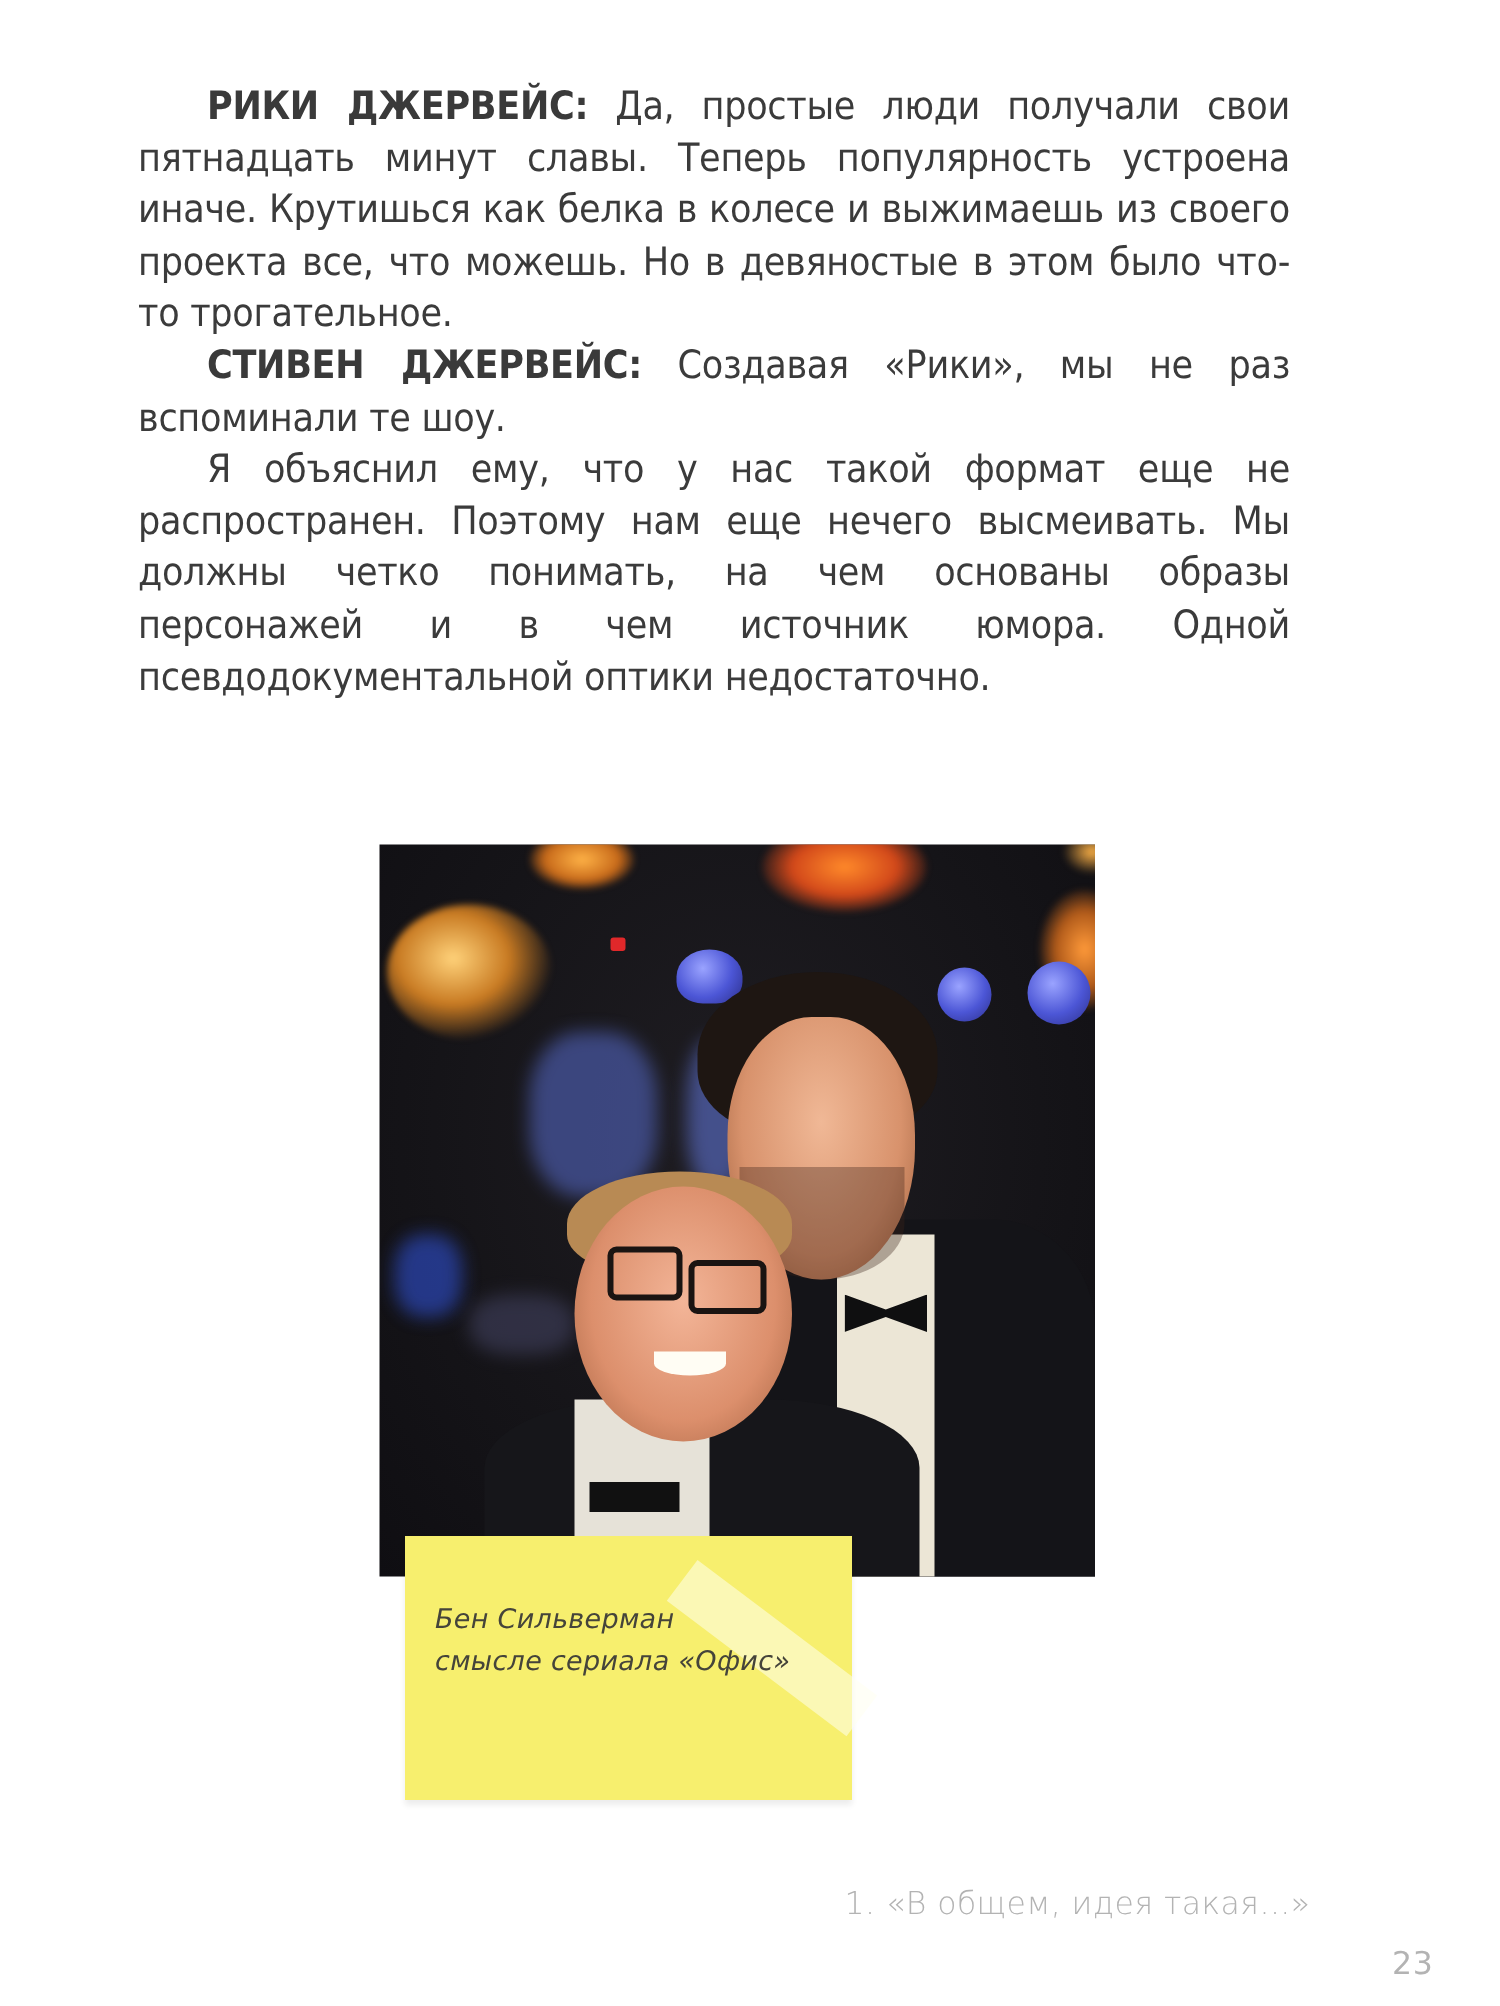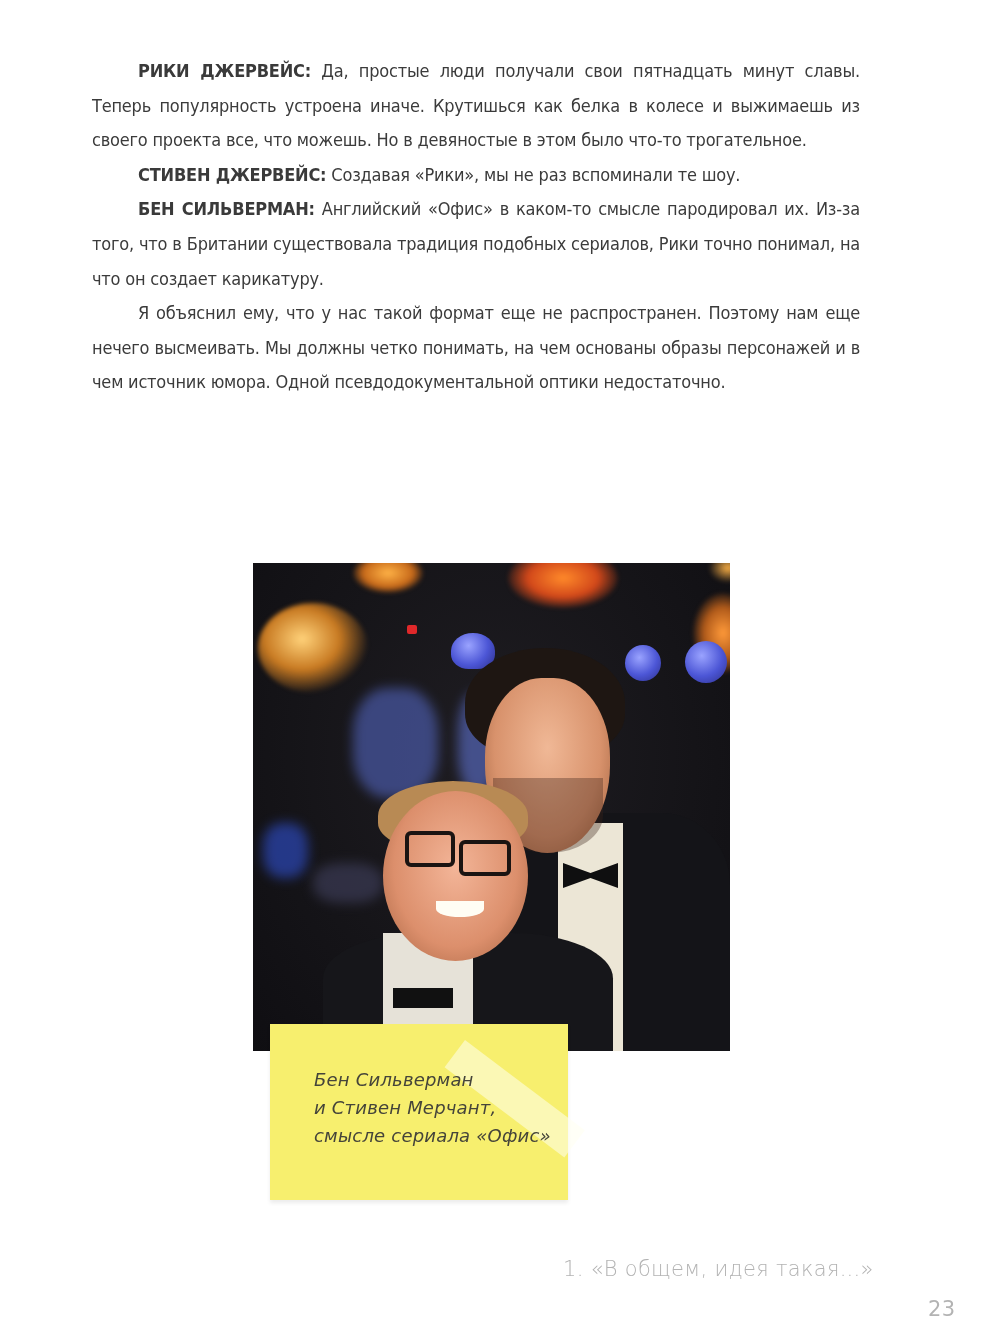--- a/index.html
+++ b/index.html
@@ -4,21 +4,21 @@
   <style>
     html, body { margin: 0; padding: 0; }
     body {
       width: 1000px; height: 1337px; background: #ffffff;
       position: relative; overflow: hidden;
       font-family: "DejaVu Sans", sans-serif;
       color: #3b3b3b;
     }
     .body-text {
       position: absolute; left: 92px; top: 54px; width: 768px;
-      font-size: 18px; line-height: 34.6px;
+      font-size: 26px; line-height: 34.6px;
       text-align: justify; letter-spacing: -0.2px;
       font-stretch: condensed;
     }
     .body-text p { margin: 0; text-indent: 46px; }
     .speaker { font-weight: bold; color: #3a3a3a; }
 
     .photo {
       position: absolute; left: 253px; top: 563px; width: 477px; height: 488px;
       overflow: hidden;
       background: radial-gradient(ellipse at 50% 40%, #1f1d22 0%, #151418 60%, #0f0e12 100%);
@@ -41,39 +41,38 @@
     .tape {
       position: absolute; left: 465px; top: 1040px; width: 150px; height: 34px;
       background: rgba(255,255,240,0.55);
       transform: rotate(37deg); transform-origin: left top;
     }
     .caption {
       position: absolute; left: 290px; top: 1066px; width: 270px;
       font-size: 18px; line-height: 28px; font-style: italic;
       color: #45443a; letter-spacing: 0.2px;
     }
-    .caption div { white-space: nowrap; margin-left: 24px; }
+    .caption div { white-space: nowrap; }
 
     .footer-chapter {
       position: absolute; left: 563px; top: 1257px;
       font-size: 21px; color: #b3b3b3; font-weight: 300;
       white-space: nowrap; letter-spacing: 0.3px;
     }
     .footer-page {
       position: absolute; left: 928px; top: 1257px;
       font-size: 21px; color: #b3b3b3; letter-spacing: 0.5px; margin-top: 40px;
     }
   </style>
 </head>
 <body>
 
 <div class="body-text">
   <p><span class="speaker">РИКИ ДЖЕРВЕЙС:</span><span> Да, простые люди получали свои пятнадцать минут славы. Теперь популярность устроена иначе. Крутишься как белка в колесе и выжимаешь из своего проекта все, что можешь. Но в девяностые в этом было что-то трогательное.</span></p>
   <p><span class="speaker">СТИВЕН ДЖЕРВЕЙС:</span><span> Создавая «Рики», мы не раз вспоминали те шоу.</span></p>
-  <p><span class="speaker">БЕН СИЛЬВЕРМАН:</span><span> Английский «Офис» в каком-то смысле пародировал их. Из-за того, что в Британии существовала традиция подобных сериалов, Рики точно понимал, на что он создает карикатуру.</span></p>
   <p><span>Я объяснил ему, что у нас такой формат еще не распространен. Поэтому нам еще нечего высмеивать. Мы должны четко понимать, на чем основаны образы персонажей и в чем источник юмора. Одной псевдодокументальной оптики недостаточно.</span></p>
 </div>
 
 <div class="photo" role="img" aria-label="Two men in tuxedos posing close together at a party with fireworks-like decorations and blue globe lights behind them">
 
   <div class="fw" style="left:100px;top:-10px;width:70px;height:40px;background:radial-gradient(ellipse,#ffb347 0%,#c86a1a 50%,transparent 75%);"></div>
   <div class="fw" style="left:255px;top:-15px;width:110px;height:60px;background:radial-gradient(ellipse,#ff8a2a 0%,#d2481a 45%,transparent 75%);"></div>
   <div class="fw" style="left:5px;top:40px;width:110px;height:90px;background:radial-gradient(ellipse at 40% 40%,#ffd27a 0%,#c87a22 40%,transparent 72%);"></div>
   <div class="fw" style="left:440px;top:30px;width:60px;height:80px;background:radial-gradient(ellipse,#ff9a3a 0%,#b05a1a 45%,transparent 75%);"></div>
   <div class="fw" style="left:455px;top:-10px;width:40px;height:30px;background:radial-gradient(ellipse,#ffb347 0%,transparent 70%);"></div>
@@ -102,18 +101,17 @@
   <div class="skin" style="left:130px;top:228px;width:145px;height:170px;background:radial-gradient(ellipse at 50% 45%,#f3b598 0%,#dc8f6c 60%,#a2603e 100%);"></div>
   <div class="glasses" style="left:152px;top:268px;width:42px;height:28px;"></div>
   <div class="glasses" style="left:206px;top:277px;width:44px;height:28px;"></div>
   <div style="position:absolute;left:183px;top:338px;width:48px;height:16px;background:#fffdf4;border-radius:0 0 50% 50%;"></div>
 </div>
 
 <div class="caption-box"></div>
 <div class="tape"></div>
 <div class="caption">
   <div>Бен Сильверман</div>
-  <div>и Стивен Мерчант,</div>
   <div>смысле сериала «Офис»</div>
 </div>
 
 <div class="footer-chapter">1. «В общем, идея такая...»</div>
 <div class="footer-page">23</div>
 
 </body></html>

